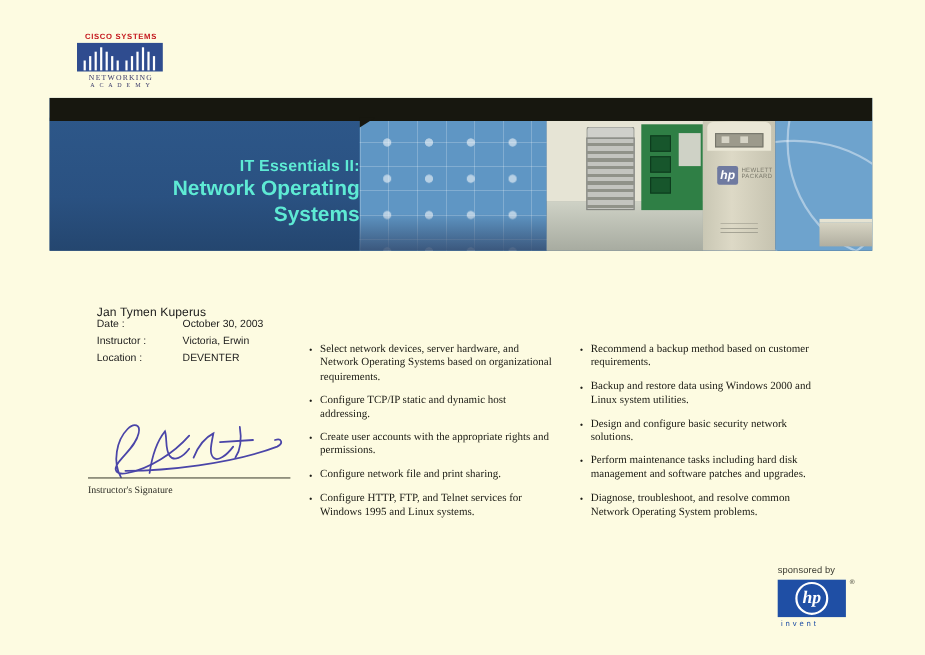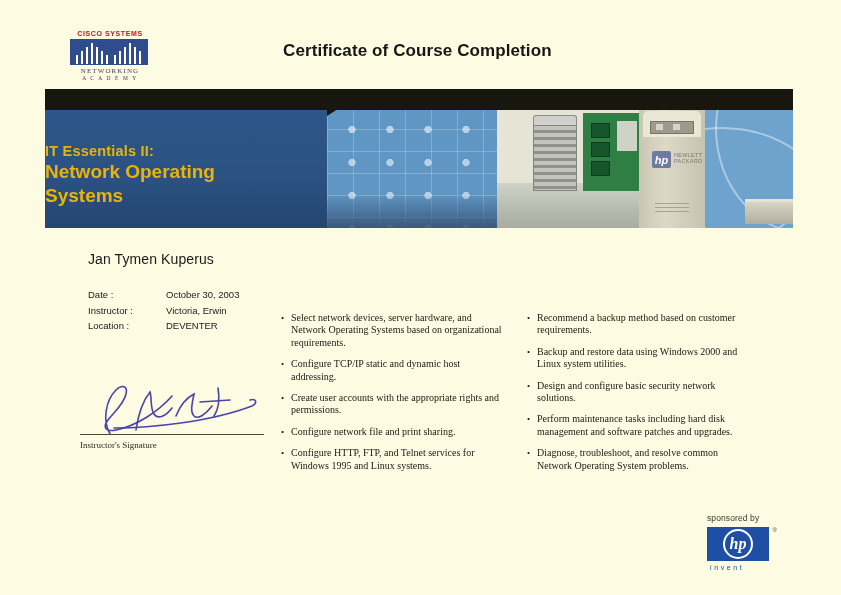--- a/index.html
+++ b/index.html
@@ -54,22 +54,22 @@
     position:absolute;left:282px;top:18px;
     width:0;height:0;
     border-left:14px solid #17170f;
     border-bottom:9px solid transparent;
   }
   .banner-left{
     position:absolute;left:0;top:18px;width:282px;height:121px;
     background:linear-gradient(180deg,#2d5789 0%,#2a5181 60%,#24466f 100%);
   }
   .banner-txt{
-    position:absolute;left:0;top:54px;width:282px;text-align:left;
-    color:#eab308;
+    position:absolute;left:0;top:54px;width:282px;text-align:right;
+    color:#5eead4;
   }
   .banner-line1{font-size:14.5px;font-weight:bold;letter-spacing:.2px;}
   .banner-line2{font-size:19px;font-weight:bold;line-height:22px;margin-top:2px;}
   .banner-grid{
     position:absolute;left:282px;top:18px;width:170px;height:121px;
     background:#5f96c4;
   }
   .banner-grid .lines{
     position:absolute;inset:0;
     background-image:
@@ -147,22 +147,22 @@
   .globe .a2{left:10px;top:-85px;width:190px;height:210px;}
   .globe .a3{left:-90px;top:20px;width:210px;height:160px;}
   .globe .box{
     position:absolute;left:40px;top:92px;width:56px;height:22px;
     background:linear-gradient(180deg,#d8d5c4,#b0aea0);
     border-top:3px solid #e6e3d2;
   }
 
   
   .student-name{
-    position:absolute;left:88px;top:251px;
-    font-size:14px;color:#1a1a1a;letter-spacing:.1px;
+    position:absolute;left:88px;top:278px;
+    font-size:11px;color:#1a1a1a;letter-spacing:.1px;
   }
   .details{position:absolute;left:88px;top:289px;font-size:9.5px;color:#1a1a1a;}
   .drow{display:flex;margin-bottom:3.5px;line-height:12px;}
   .dlabel{width:74px;text-align:left;}
   .dvalue{margin-left:4px;}
   .dvalue .l2{display:block;}
 
   
   .sig-wrap{position:absolute;left:80px;top:372px;width:190px;height:84px;}
   .sig-line{
@@ -233,21 +233,20 @@
           <rect x="59" y="4" width="2" height="21"></rect>
           <rect x="64" y="8" width="2" height="17"></rect>
           <rect x="69" y="12" width="2" height="13"></rect>
         </g>
       </svg>
     </div>
     <div class="logo-net">NETWORKING</div>
     <div class="logo-acad">A C A D E M Y</div>
   </div>
 
-  <div class="cert-title">Certificate of Course Completion</div>
 
   <div class="banner">
     <div class="banner-left"></div>
 
     <div class="banner-grid">
       <div class="lines"></div>
         <div class="dots"></div>
         <div class="shade"></div>
     </div>
 

